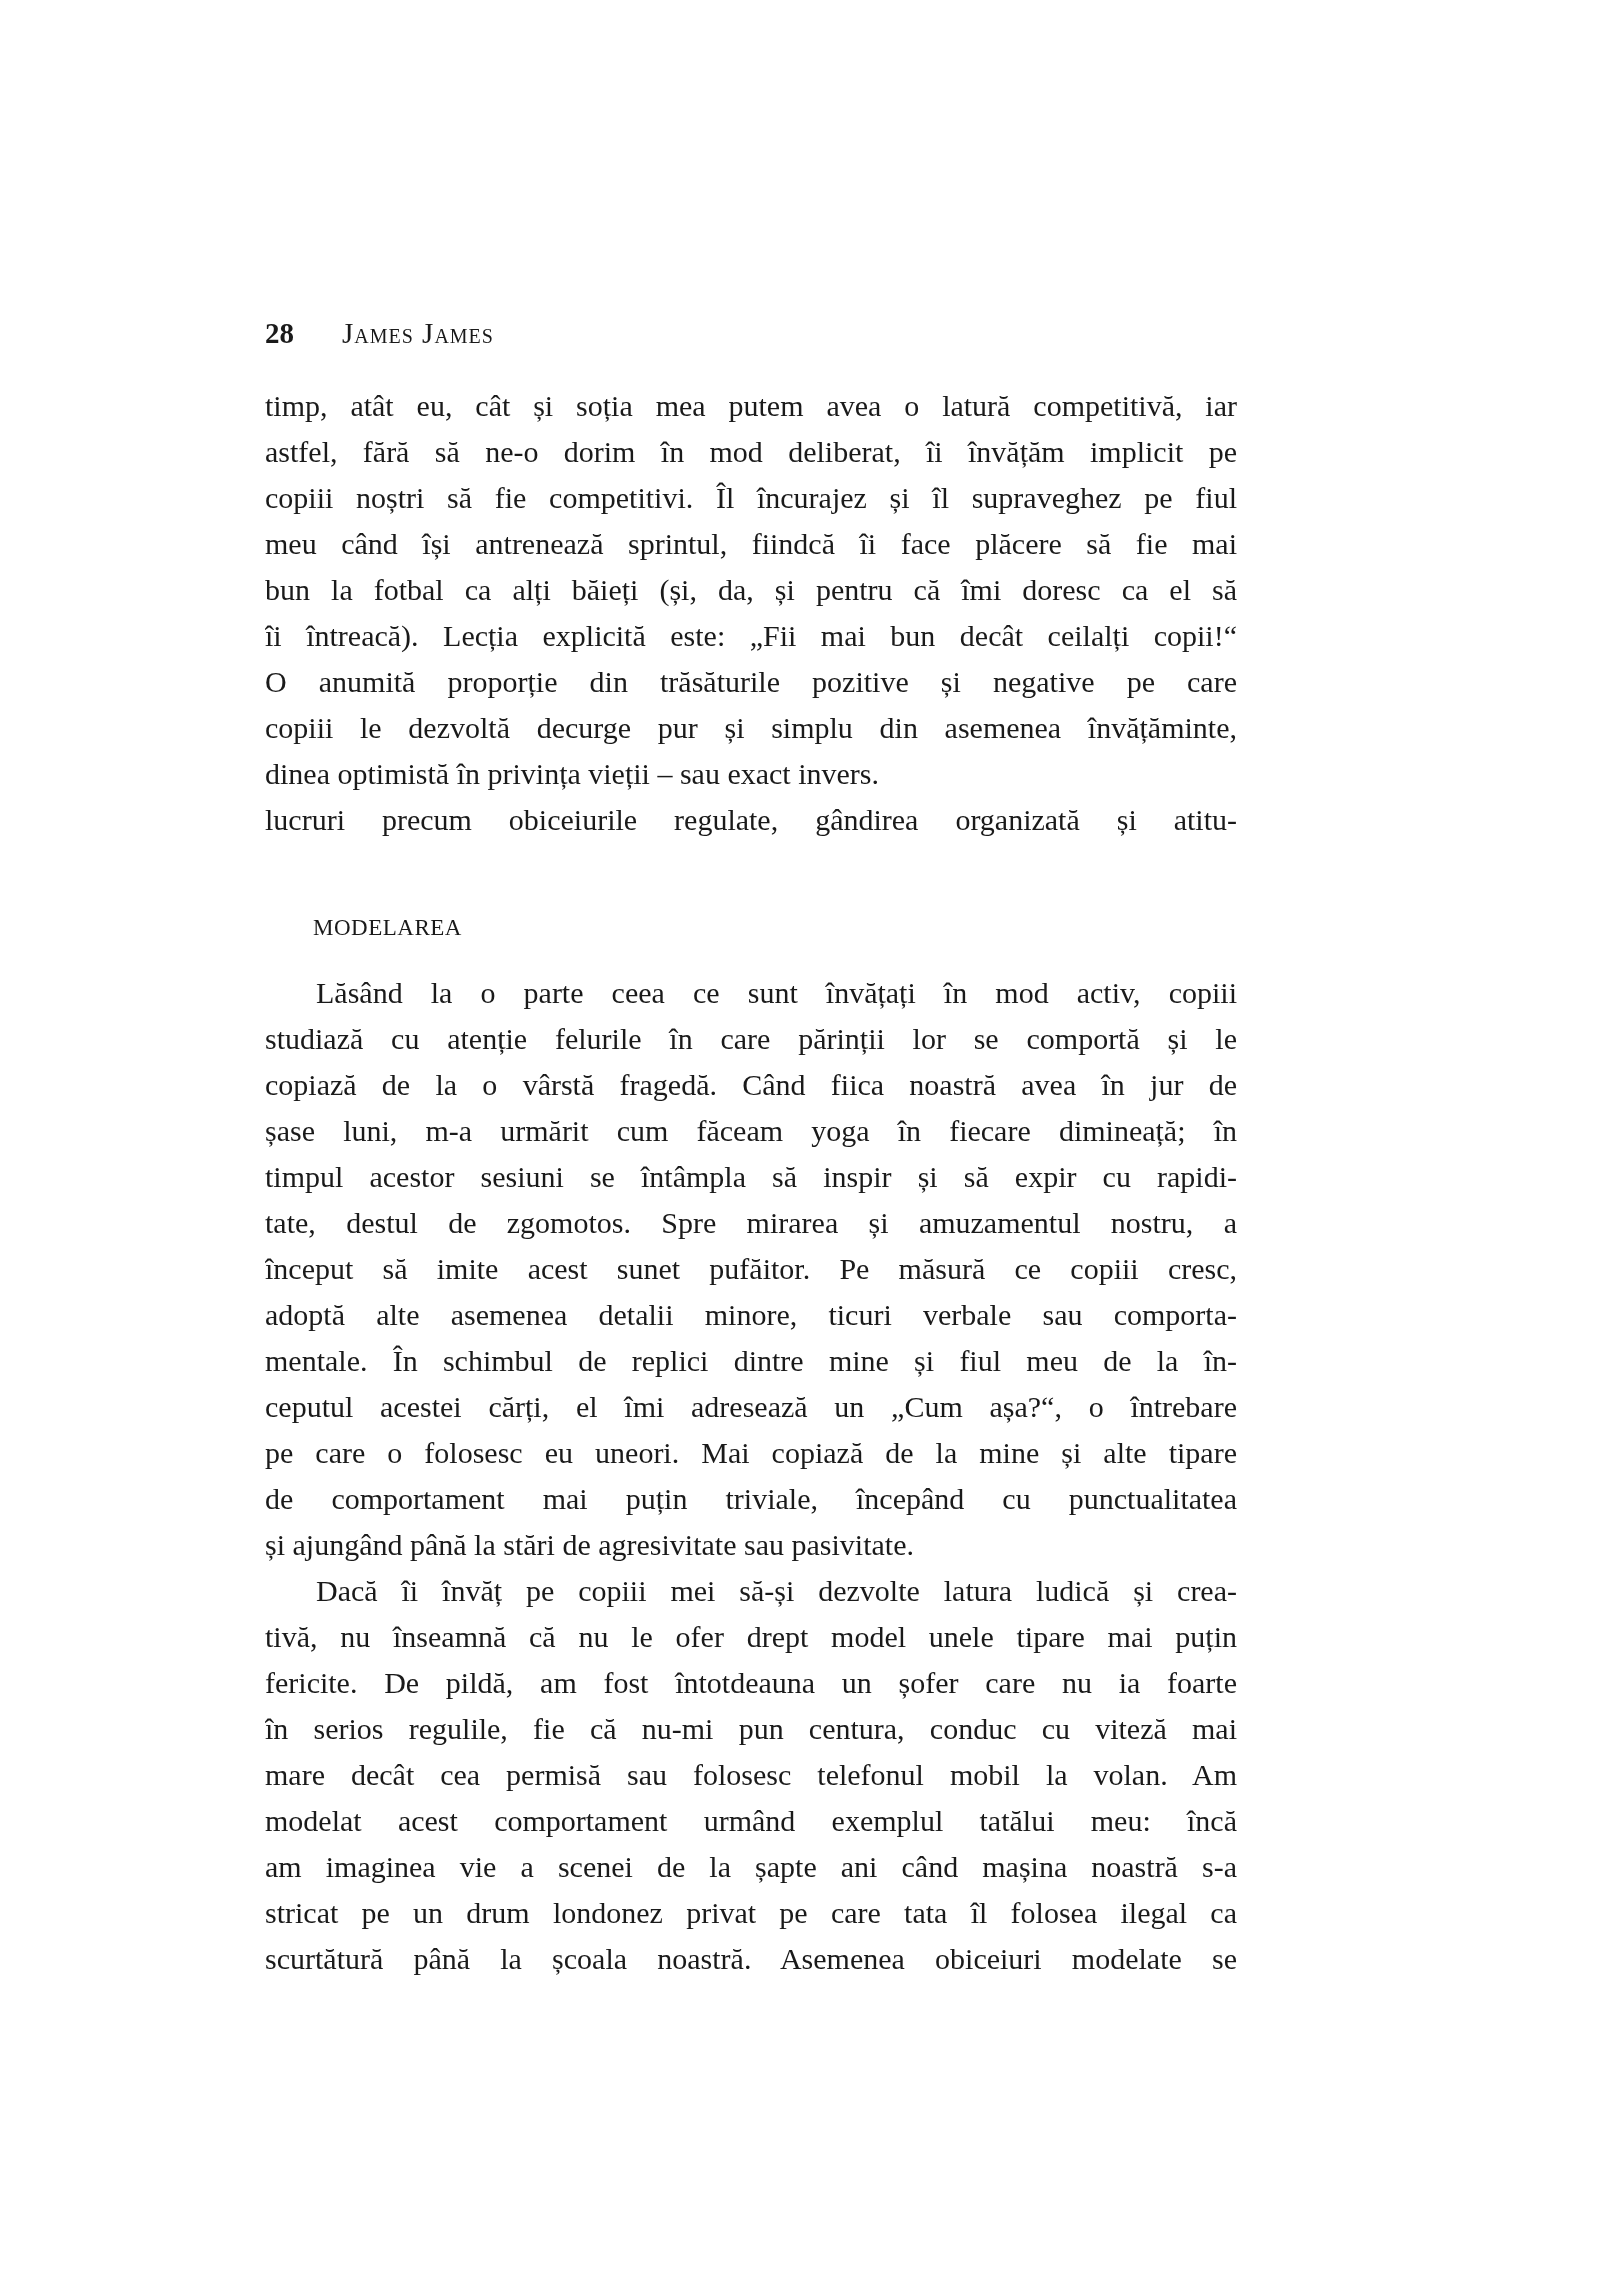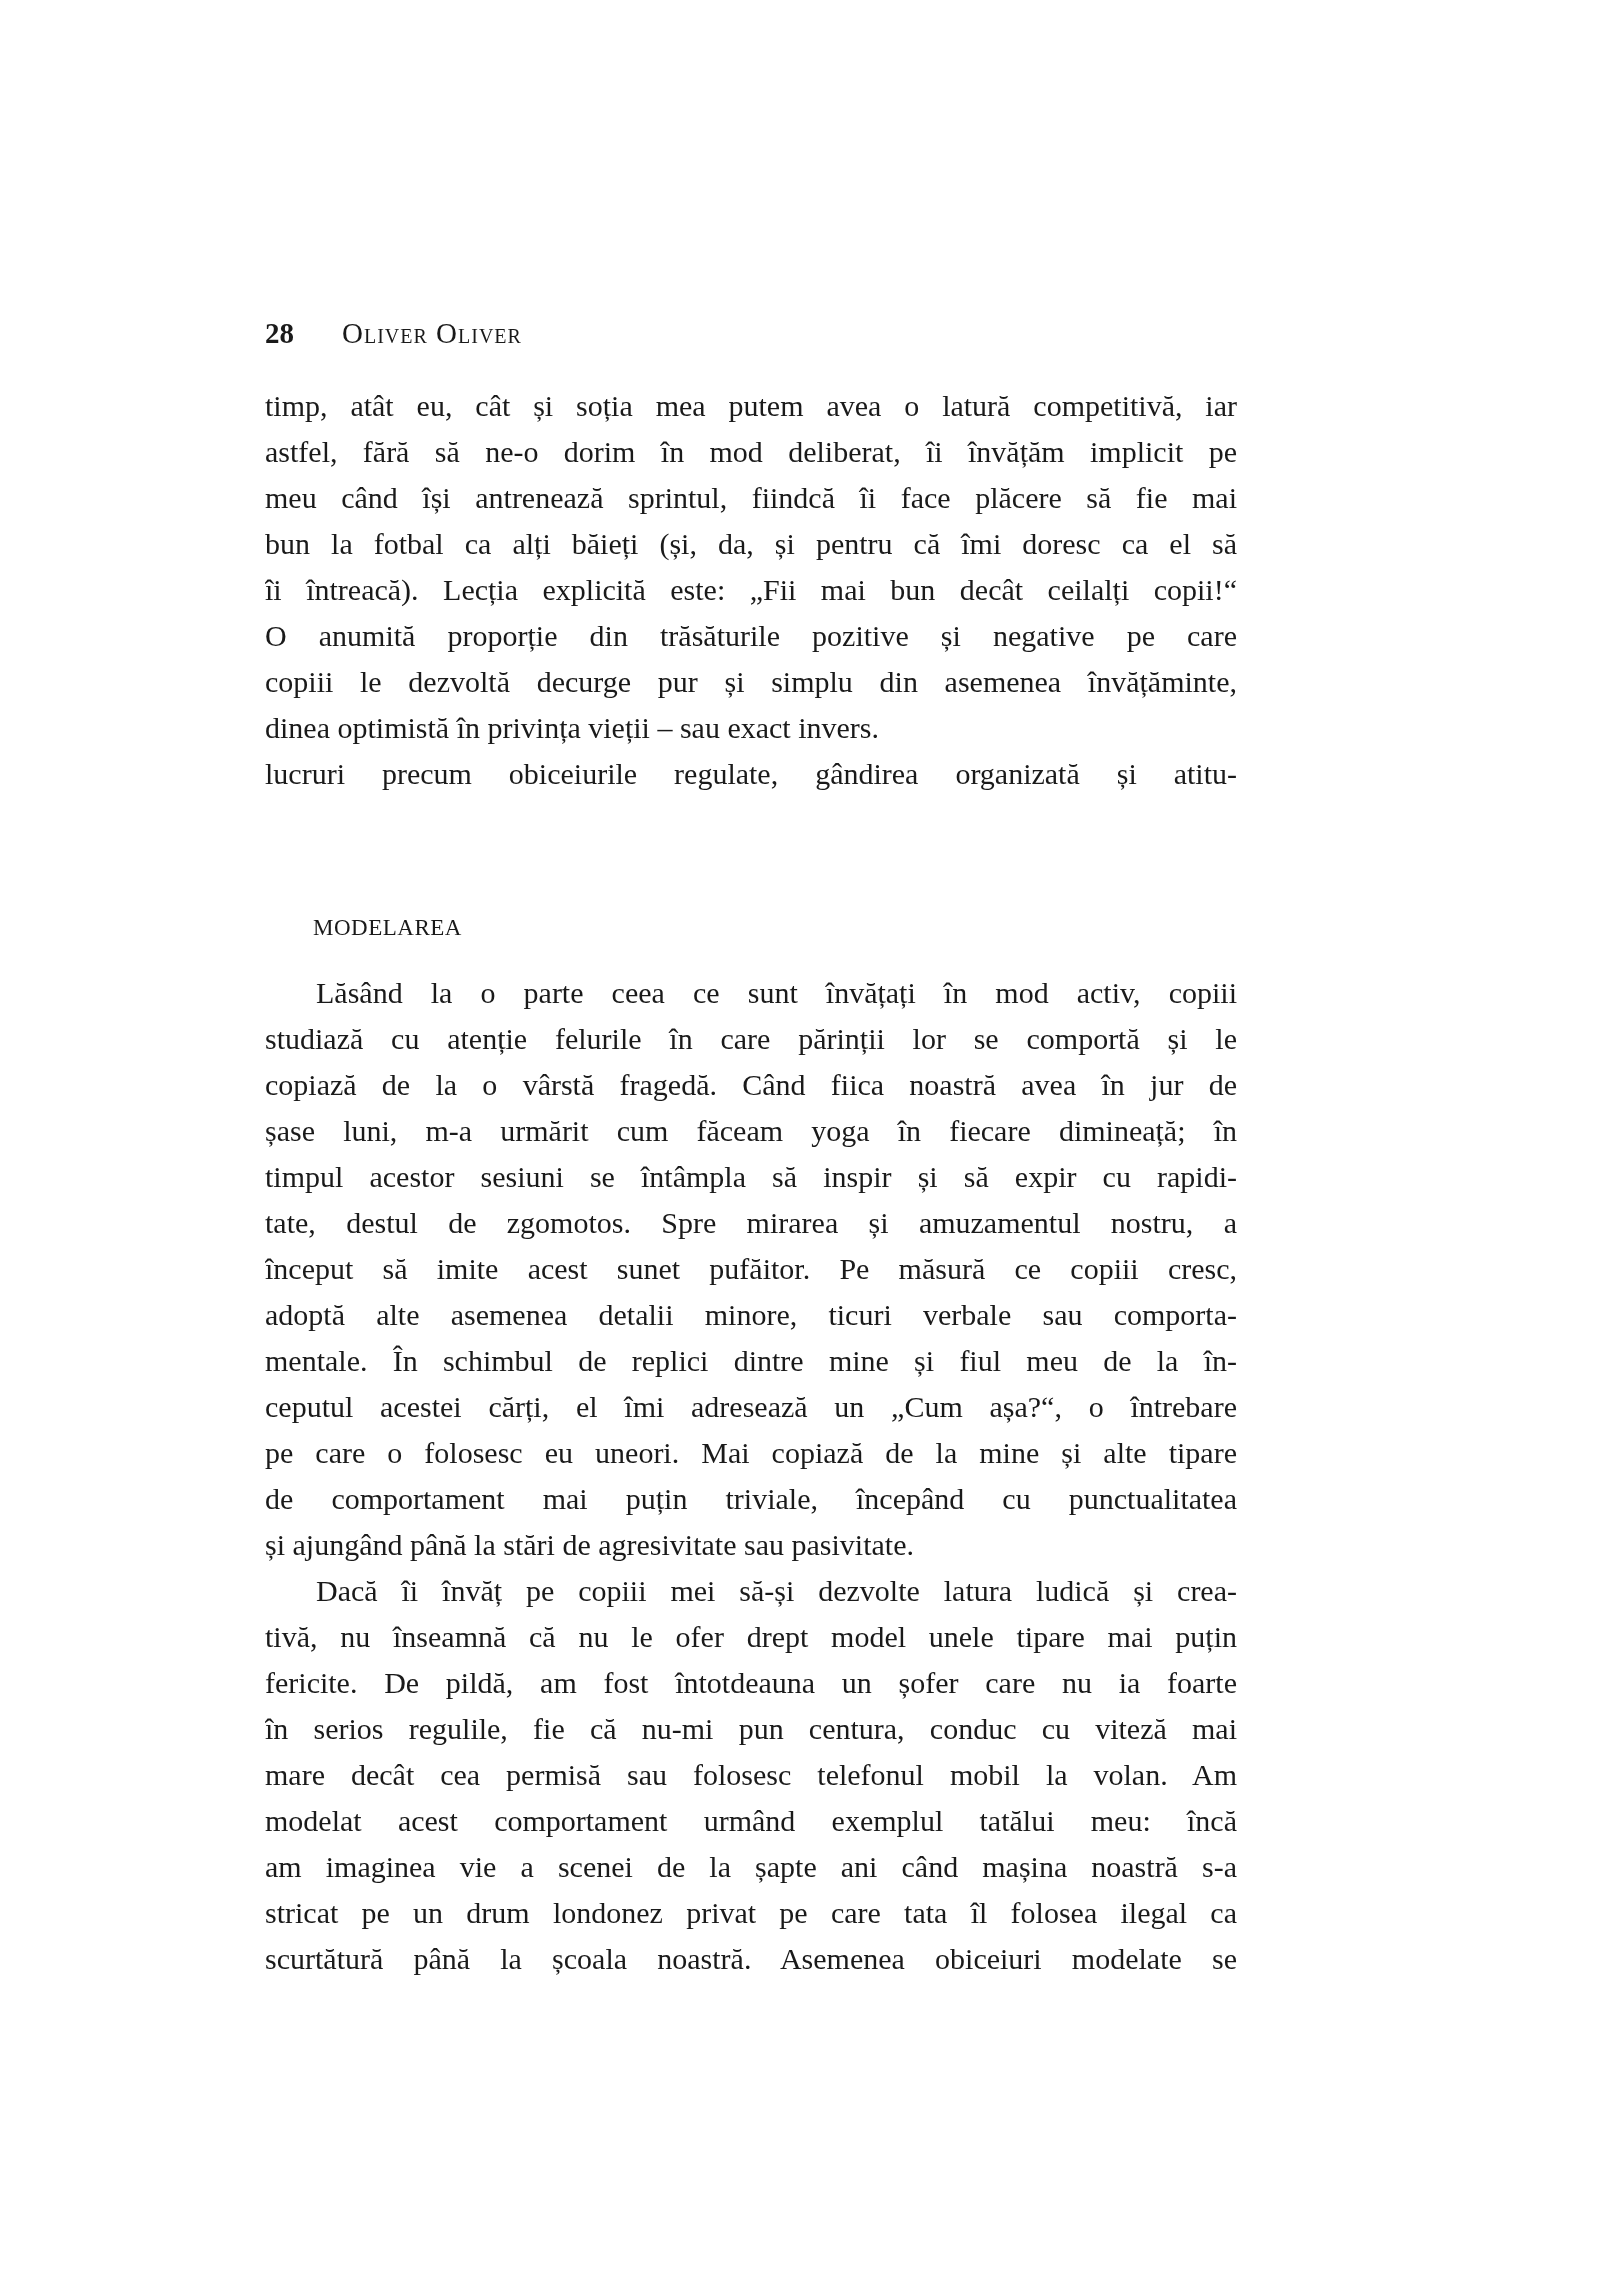--- a/index.html
+++ b/index.html
@@ -72,26 +72,27 @@
     letter-spacing: 0.5px;
     margin-left: 48px;
   }
 </style>
 </head>
 <body>
 
 <div class="page">
 
   <div class="running-head">
-    <span class="folio">28</span><span class="author">Oliver Oliver</span>
+    <span class="folio">28</span><span class="author">James James</span>
   </div>
 
   <div class="text-block" style="top: 383px;">
     <span class="line">timp, atât eu, cât și soția mea putem avea o latură competitivă, iar</span>
     <span class="line">astfel, fără să ne-o dorim în mod deliberat, îi învățăm implicit pe</span>
+    <span class="line">copiii noștri să fie competitivi. Îl încurajez și îl supraveghez pe fiul</span>
     <span class="line">meu când își antrenează sprintul, fiindcă îi face plăcere să fie mai</span>
     <span class="line">bun la fotbal ca alți băieți (și, da, și pentru că îmi doresc ca el să</span>
     <span class="line">îi întreacă). Lecția explicită este: „Fii mai bun decât ceilalți copii!“</span>
     <span class="line">O anumită proporție din trăsăturile pozitive și negative pe care</span>
     <span class="line">copiii le dezvoltă decurge pur și simplu din asemenea învățăminte,</span>
     <span class="line last">dinea optimistă în privința vieții – sau exact invers.</span>
     <span class="line">lucruri precum obiceiurile regulate, gândirea organizată și atitu-</span>
   </div>
 
   <div class="section-heading">MODELAREA</div>

